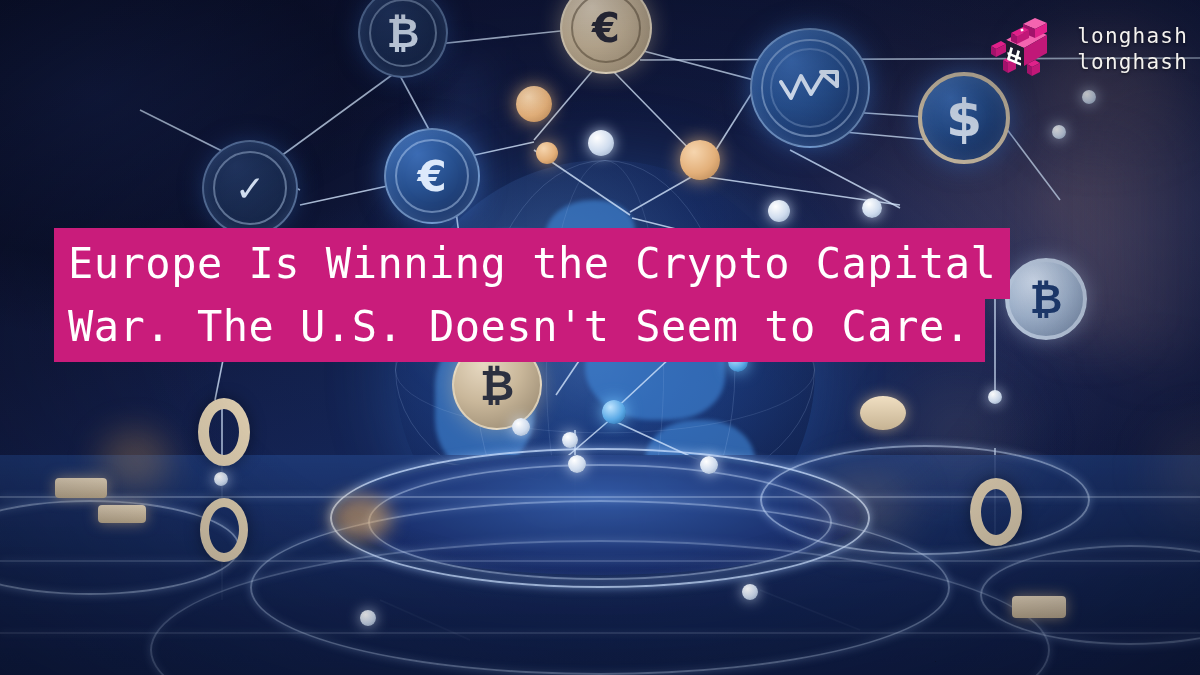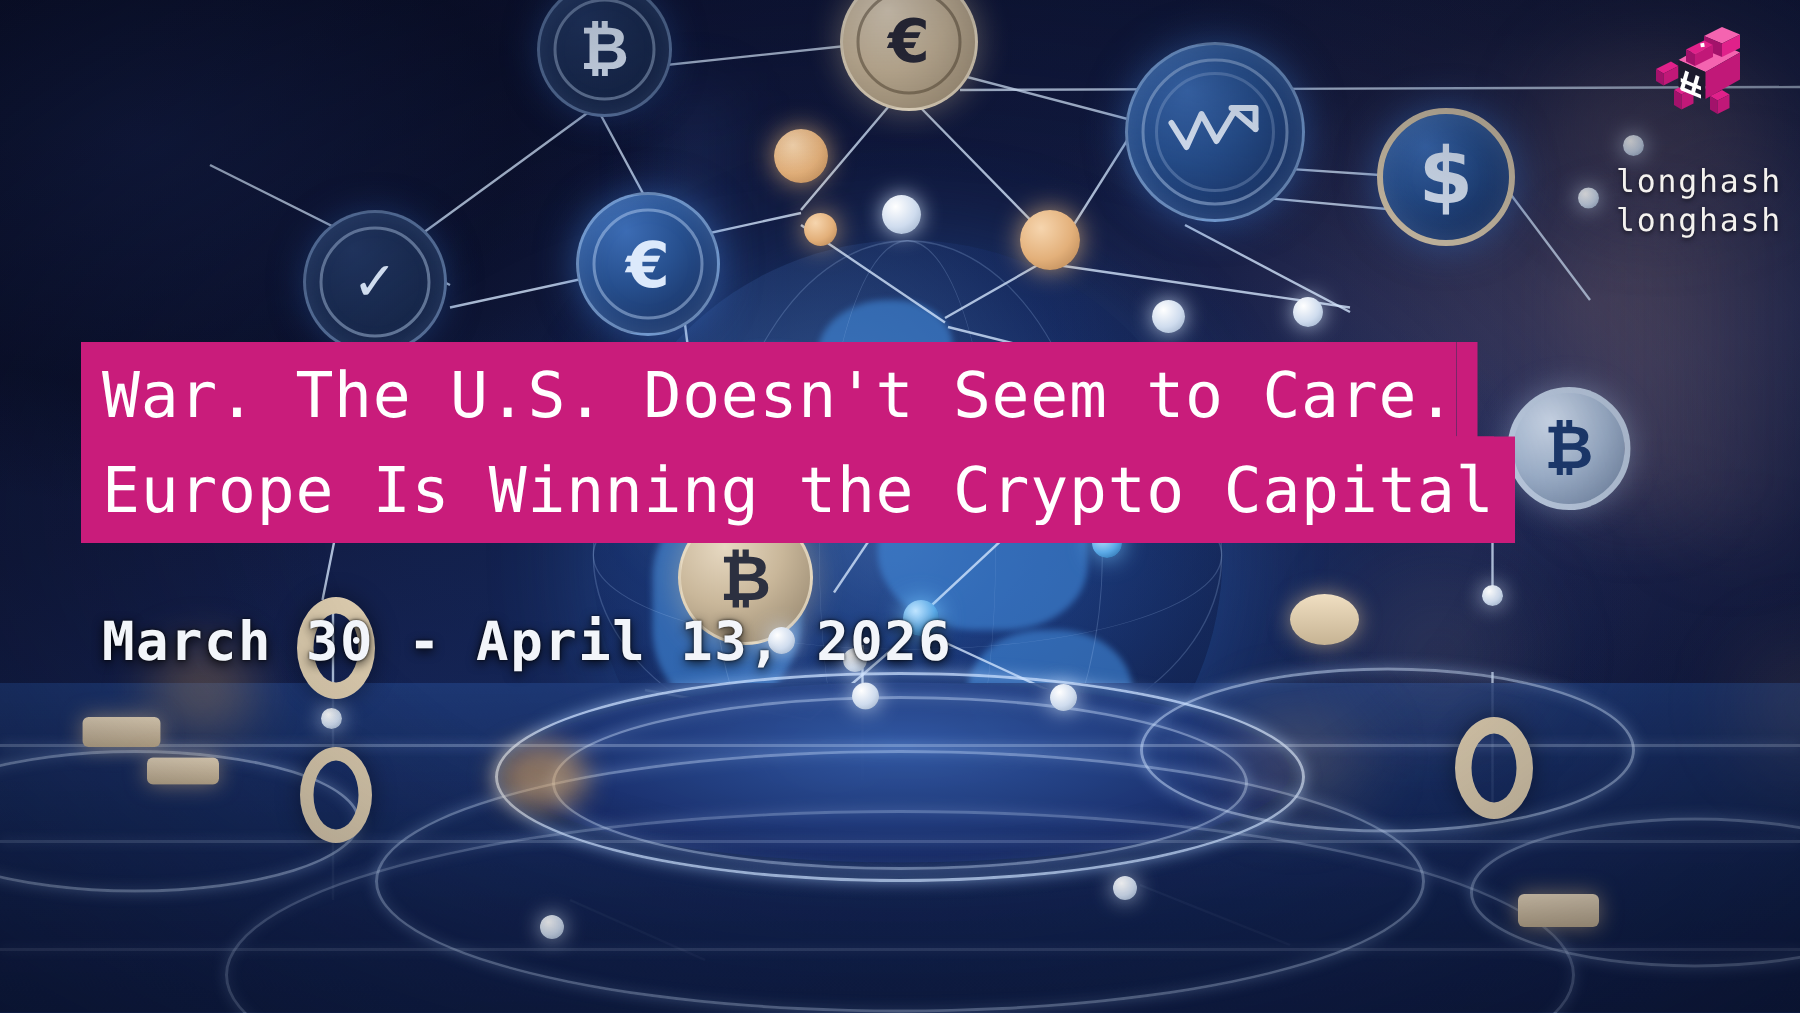--- a/index.html
+++ b/index.html
@@ -141,21 +141,21 @@
 
   #dateline {
     position:absolute; left:68px; top:408px;
     font-family:"DejaVu Sans Mono", monospace;
     font-size:36px; font-weight:bold; color:#f2f5fa; letter-spacing:1px;
     white-space:pre;
     text-shadow:0 2px 7px rgba(0,0,0,0.85), 0 0 2px rgba(0,0,0,0.9);
   }
 
   
-  #logo { position:absolute; right:12px; top:16px; display:flex; align-items:center; gap:26px;flex-direction:column; }
+  #logo { position:absolute; right:12px; top:16px; display:flex; align-items:center; gap:26px; }
   #logo-mark { position:relative; width:62px; height:66px; }
   #logo-text {
     font-family:"DejaVu Sans Mono", monospace;
     color:#f4f2ef; font-size:21px; line-height:26px; letter-spacing:1.2px;
     text-shadow:0 1px 3px rgba(0,0,0,0.55);
   }
   #logo-text div { white-space:pre; }
 </style>
 </head>
 <body>
@@ -311,25 +311,24 @@
     <div class="torus" style="left:200px; top:498px; width:48px; height:64px; border-width:9px;"></div>
     <div class="chip" style="left:55px;  top:478px; width:52px; height:20px;"></div>
     <div class="chip" style="left:98px;  top:505px; width:48px; height:18px;"></div>
     <div class="chip" style="left:860px; top:396px; width:46px; height:34px; border-radius:50%;"></div>
     <div class="chip" style="left:1012px; top:596px; width:54px; height:22px;"></div>
 
     <div class="vignette"></div>
   </div>
 
   <div id="headline">
+    <span class="hl-row"><span class="hl-line">Europe Is Winning the Crypto Capital</span></span>
     <span class="hl-row"><span class="hl-line">War. The U.S. Doesn't Seem to Care.</span></span>
-    <span class="hl-row"><span class="hl-line">Europe Is Winning the Crypto Capital</span></span>
   </div>
 
-  <div id="dateline">March 30 - April 13, 2026</div>
 
   <div id="logo">
     <div id="logo-mark">
       <svg width="62" height="66" viewBox="0 0 62 66">
 
         <polygon points="2,30 12,25 17,28 7,33" fill="#e0218a"></polygon>
         <polygon points="2,30 7,33 7,41 2,38" fill="#a3126b"></polygon>
         <polygon points="7,33 17,28 17,36 7,41" fill="#c11878"></polygon>
 
         <polygon points="14,44 22,40 27,43 19,47" fill="#e0218a"></polygon>

